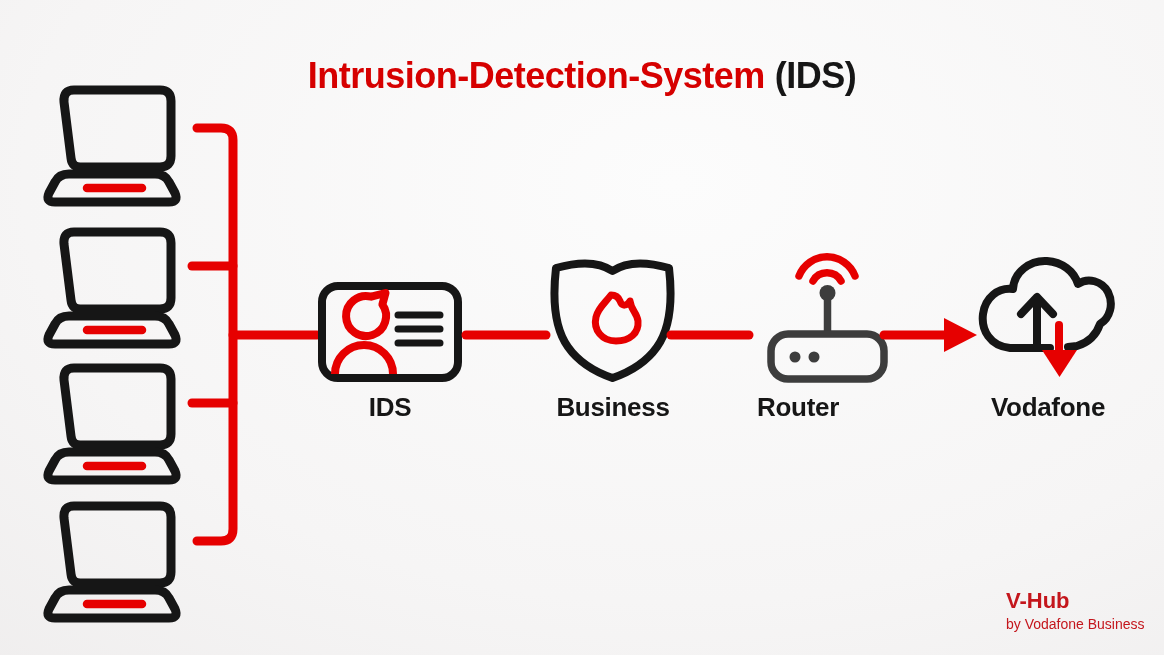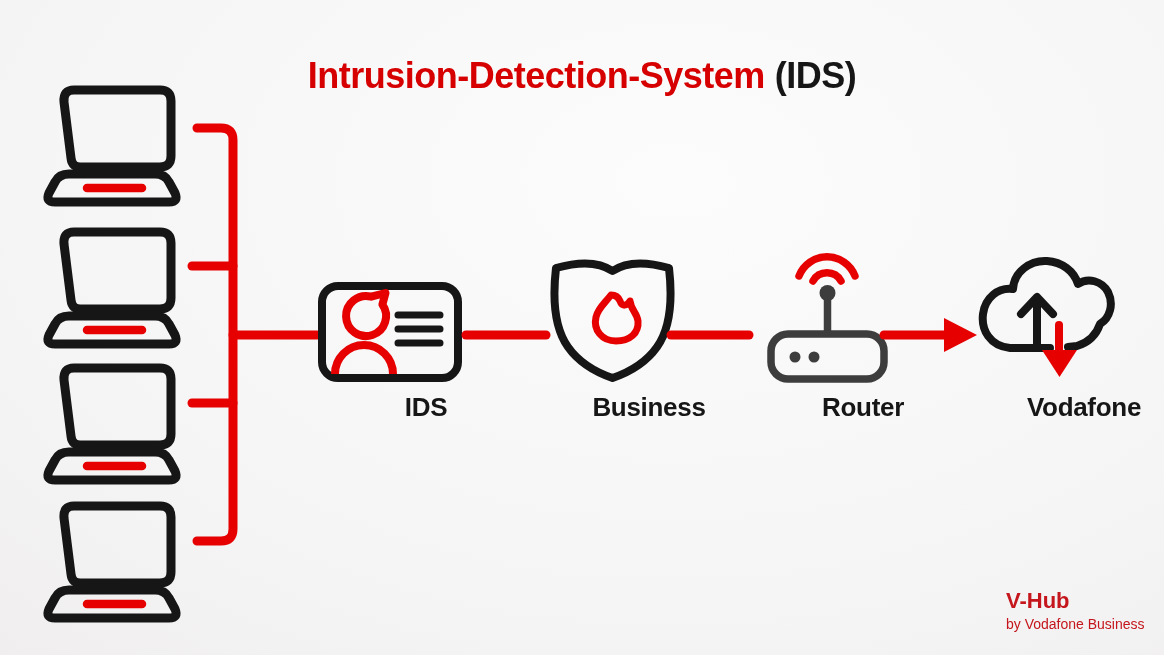--- a/index.html
+++ b/index.html
@@ -28,21 +28,20 @@
   }
   .title .t-red{color:var(--title_red);}
   .title .t-black{color:var(--icon_black);margin-left:10px;}
   .node-label{
     position:absolute;top:394px;
     transform:translateX(-50%);
     font-size:26px;font-weight:bold;letter-spacing:-0.3px;
     color:var(--icon_black);
     line-height:1;
     white-space:nowrap;
-    margin-left:36px;
   }
   .brand{position:absolute;left:1006px;top:590px;line-height:1;}
   .brand-name{font-size:22px;font-weight:bold;color:var(--brand_red);}
   .brand-tagline{font-size:14px;color:var(--brand_red);margin-top:5px;}
   svg.diagram{position:absolute;left:0;top:0;}
   .nf{fill:none;}
   .rc{stroke-linecap:round;}
   .rj{stroke-linejoin:round;}
   .s-black{stroke:var(--icon_black);}
   .s-red{stroke:var(--accent_red);}
@@ -112,21 +111,21 @@
     <g>
       <path class="s-black nf rc rj" stroke-width="8" d="M 1050 348 L 1010 348 C 990 346 981 330 983 314 C 985 298 998 287 1013 289 C 1014 272 1030 260 1047 261 C 1062 262 1074 271 1078 284 C 1088 277 1102 281 1108 292 C 1114 304 1110 318 1100 324 C 1097 333 1090 342 1077 346 L 1068 347"></path>
       <path class="s-black nf rc rj" stroke-width="8" d="M 1037 347 L 1037 302 M 1021 314 L 1037 297 L 1053 314"></path>
       <path class="s-red nf rc" stroke-width="8" d="M 1059 325 L 1059 350"></path>
       <polygon points="1042,350 1077,350 1059.5,377" class="f-red"></polygon>
     </g>
   </svg>
 
   <div class="node-label" style="left:390px">IDS</div>
   <div class="node-label" style="left:613px">Business</div>
-  <div class="node-label" style="left:827px">Router</div>
+  <div class="node-label" style="left:798px">Router</div>
   <div class="node-label" style="left:1048px">Vodafone</div>
 
   <div class="brand">
     <div class="brand-name">V-Hub</div>
     <div class="brand-tagline">by Vodafone Business</div>
   </div>
 
 </div>
 
 </body></html>

